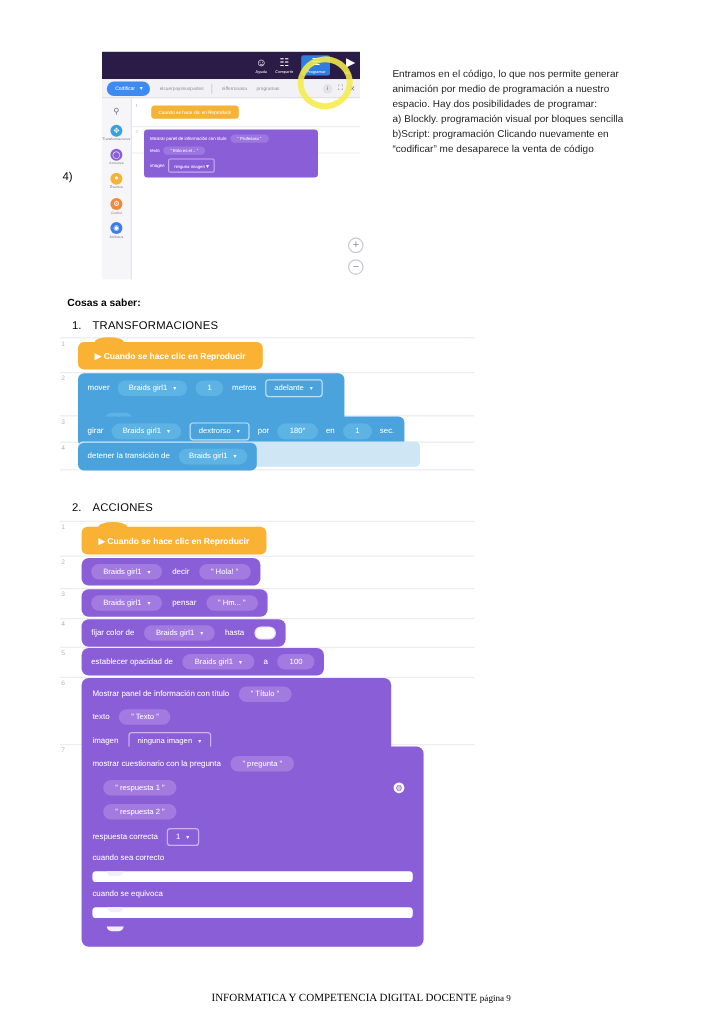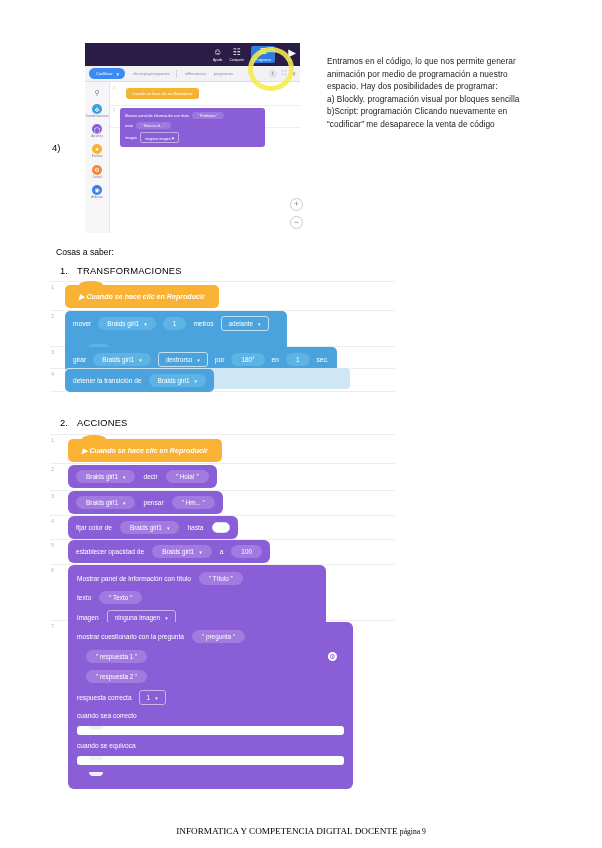--- a/index.html
+++ b/index.html
@@ -134,37 +134,37 @@
   }
 
   
   .right-text {
     position:absolute; left:327px; top:55px; width:212px;
     font-size:8.3px; line-height:12.6px; color:#1a1a1a;
     letter-spacing:.05px;
   }
 
   
-  .cosas-label { position:absolute; left:56px; top:247px; font-size:8.6px; }
+  .cosas-label { position:absolute; left:56px; top:247px; font-size:8.6px;font-weight:bold; }
   .sec1-title { position:absolute; left:77px; top:265px; font-size:9.4px; letter-spacing:.2px; }
   .sec1-num { position:absolute; left:60px; top:265px; font-size:9.4px; }
   .sec2-title { position:absolute; left:77px; top:417px; font-size:9.4px; letter-spacing:.2px; }
   .sec2-num { position:absolute; left:60px; top:417px; font-size:9.4px; }
 
   
   .workspace { position:absolute; }
   .ws-row-line { position:absolute; left:0; height:1px; background:#ececf1; }
   .ws-rownum { position:absolute; font-size:5.5px; color:#b5b5c0; }
 
   .blk { position:absolute; display:flex; align-items:center; flex-wrap:wrap; }
 
   .hat {
     background:#f9b233; color:#fff; border-radius:5px 5px 5px 5px;
     font-size:7.1px; font-weight:600; padding:7px 14px 7px 14px;
-    white-space:nowrap; position:relative;font-style:italic;
+    white-space:nowrap; position:relative;
   }
   .hat::before{
     content:""; position:absolute; left:14px; top:-4px;
     width:24px; height:8px; background:#f9b233; border-radius:50%;
   }
 
   .blue-blk {
     background:#4aa3dd; border-radius:5px; padding:5px 8px;
     display:flex; align-items:center; gap:7px; flex-wrap:wrap;
   }

